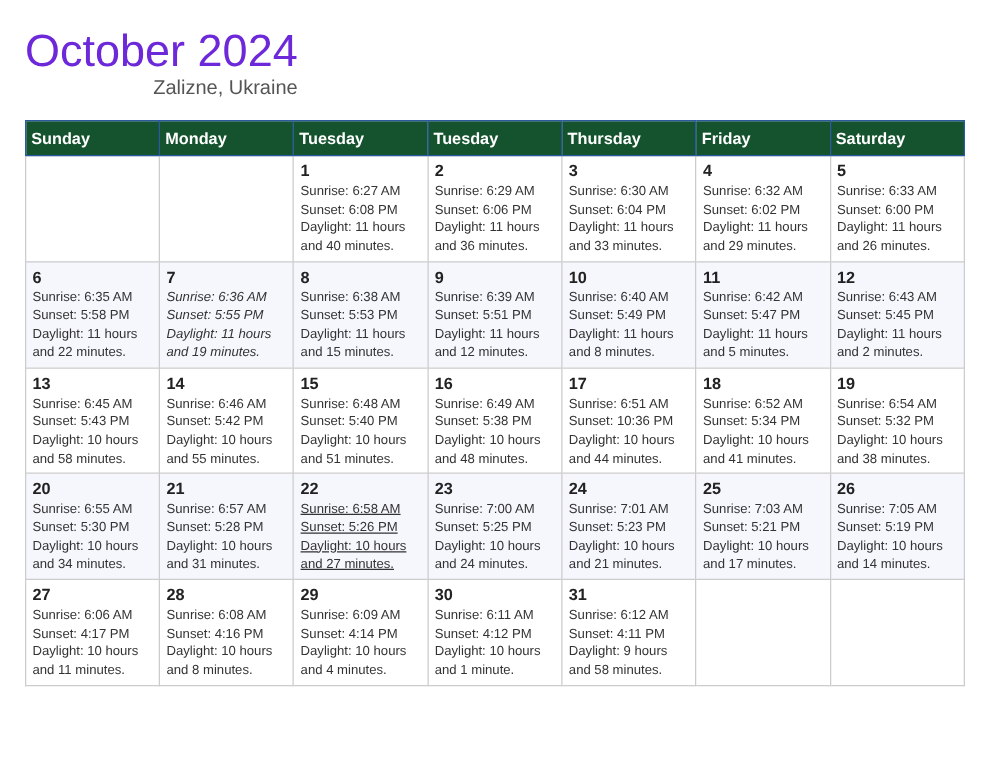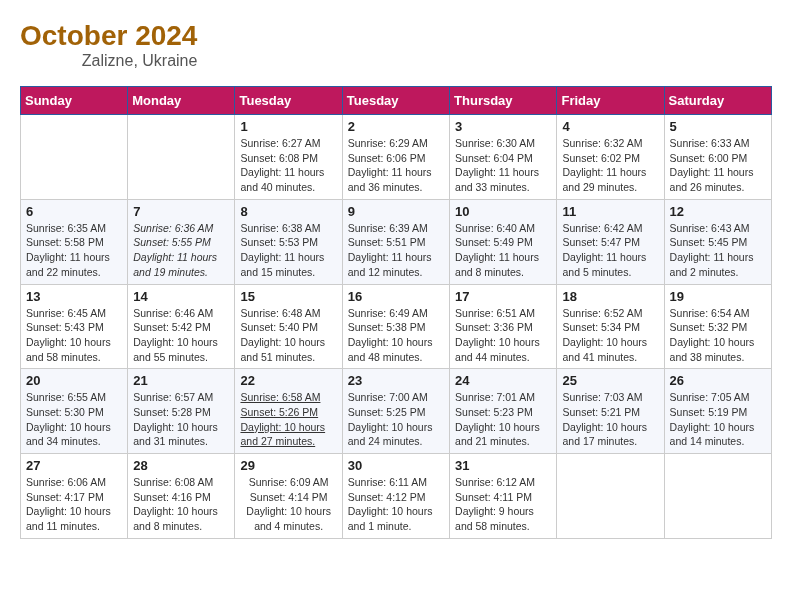--- a/index.html
+++ b/index.html
@@ -37,35 +37,35 @@
       color: #4a90d9;
     }
     .logo-icon {
       width: 36px;
       height: 36px;
     }
     .title-block {
       text-align: right;
     }
     .month-title {
-      font-size: 28px;
-      font-weight: bold;
-      color: #a16207;
+      font-size: 36px;
+      font-weight: normal;
+      color: #6d28d9;
     }
     .location {
       font-size: 16px;
       color: #555;
     }
     .calendar {
       width: 100%;
       border-collapse: collapse;
       font-size: 11px;
     }
     .calendar th {
-      background-color: #be185d;
+      background-color: #14532d;
       color: #fff;
       padding: 6px 4px;
       text-align: left;
       font-size: 13px;
       font-weight: bold;
       border: 1px solid #2a5aa0;
     }
     .calendar td {
       border: 1px solid #ccc;
       vertical-align: top;
@@ -214,21 +214,21 @@
         </td>
         <td>
           <div class="day-num">16</div>
           <div class="day-info" style="white-space: pre-line;">Sunrise: 6:49 AM
 Sunset: 5:38 PM
 Daylight: 10 hours and 48 minutes.</div>
         </td>
         <td>
           <div class="day-num">17</div>
           <div class="day-info" style="white-space: pre-line;">Sunrise: 6:51 AM
-Sunset: 3:36 PM
+Sunset: 10:36 PM
 Daylight: 10 hours and 44 minutes.</div>
         </td>
         <td>
           <div class="day-num">18</div>
           <div class="day-info" style="white-space: pre-line;">Sunrise: 6:52 AM
 Sunset: 5:34 PM
 Daylight: 10 hours and 41 minutes.</div>
         </td>
         <td>
           <div class="day-num">19</div>
@@ -289,21 +289,21 @@
 Daylight: 10 hours and 11 minutes.</div>
         </td>
         <td>
           <div class="day-num">28</div>
           <div class="day-info" style="white-space: pre-line;">Sunrise: 6:08 AM
 Sunset: 4:16 PM
 Daylight: 10 hours and 8 minutes.</div>
         </td>
         <td>
           <div class="day-num">29</div>
-          <div class="day-info" style="white-space: pre-line; text-align: center;">Sunrise: 6:09 AM
+          <div class="day-info" style="white-space: pre-line;">Sunrise: 6:09 AM
 Sunset: 4:14 PM
 Daylight: 10 hours and 4 minutes.</div>
         </td>
         <td>
           <div class="day-num">30</div>
           <div class="day-info" style="white-space: pre-line;">Sunrise: 6:11 AM
 Sunset: 4:12 PM
 Daylight: 10 hours and 1 minute.</div>
         </td>
         <td>

